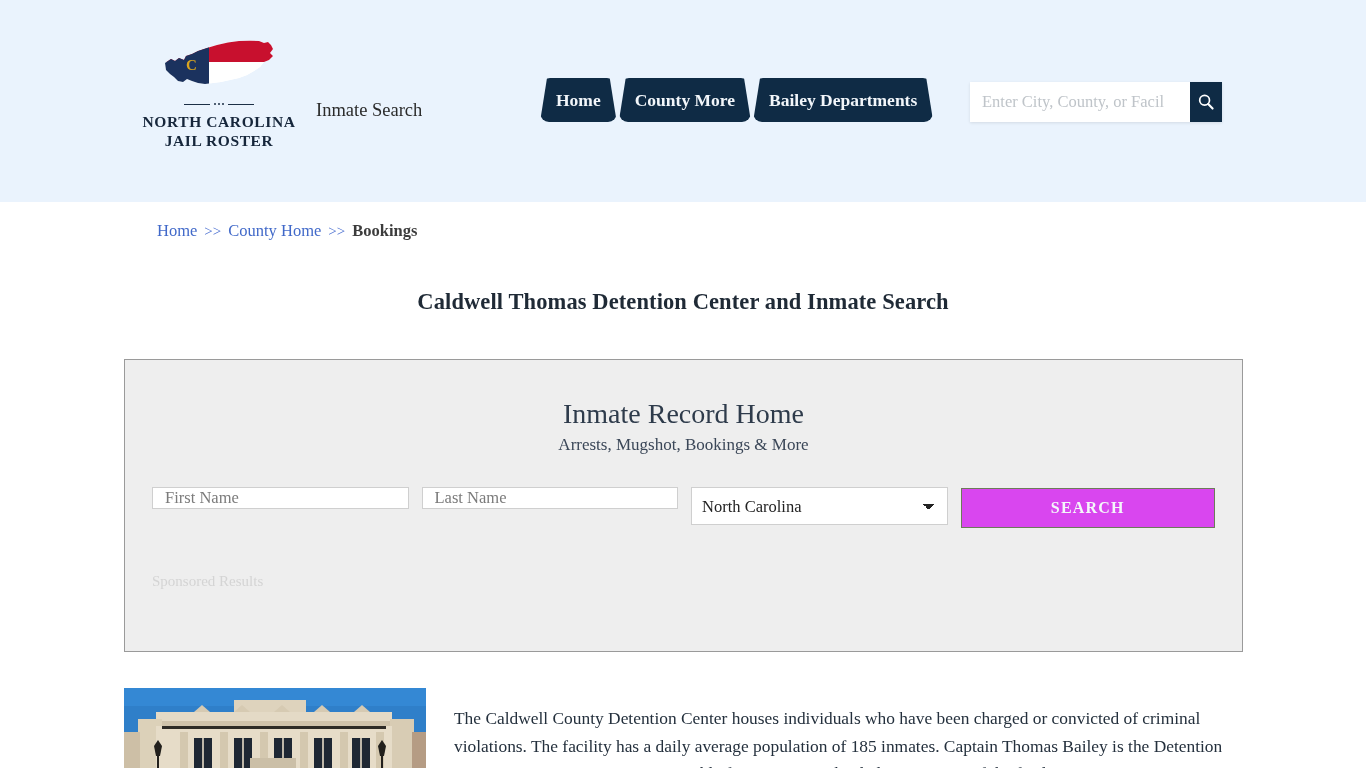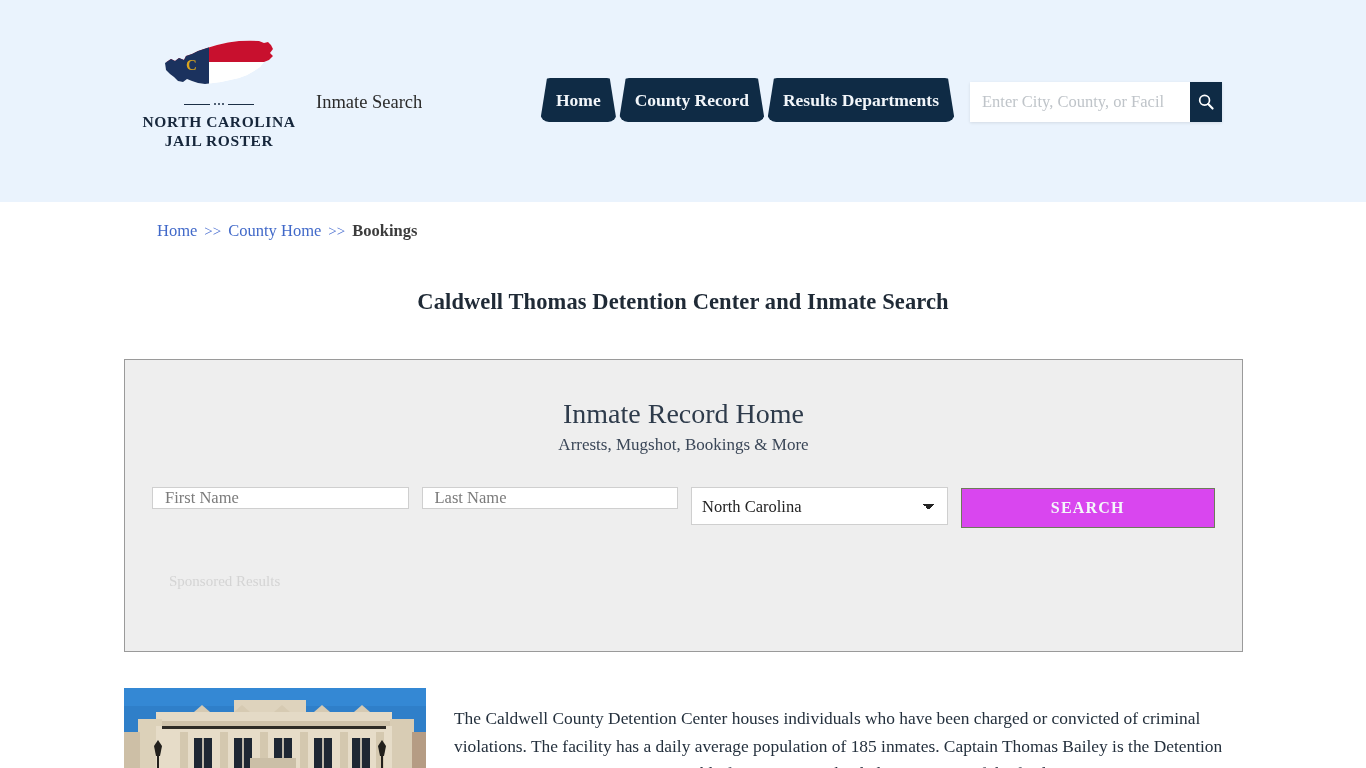--- a/index.html
+++ b/index.html
@@ -61,21 +61,21 @@
     font-family: "Liberation Serif", serif;
     font-weight: bold;
     color: #16263b;
     font-size: 15.5px;
     line-height: 19px;
     letter-spacing: 0.6px;
   }
   .tagline {
     position: absolute;
     left: 316px;
-    top: 92px;
+    top: 100px;
     font-size: 18.5px;
     color: #2b2b2b;
     font-family: "Liberation Serif", serif;
   }
 
   
   .main-nav {
     position: absolute;
     left: 540px;
     top: 74px;
@@ -249,21 +249,21 @@
     color: #f4f7fa;
     font-family: "Liberation Serif", serif;
     font-weight: bold;
     font-size: 16px;
     letter-spacing: 1.2px;
     cursor: pointer;
     margin-top: 1px;
   }
   .sponsored {
     margin-top: 45px;
-    padding-left: 44px;
+    padding-left: 27px;
     font-family: "Liberation Serif", serif;
     font-size: 15px;
     color: #d4d4d4;
   }
 
   
   .content {
     position: absolute;
     left: 124px;
     top: 688px;
@@ -321,22 +321,22 @@
         <span class="dline"></span>
       </div>
       <div class="brand-name">NORTH CAROLINA</div>
       <div class="brand-name">JAIL ROSTER</div>
     </div>
 
     <div class="tagline">Inmate Search</div>
 
     <nav class="main-nav">
       <div class="nav-item">Home</div>
-      <div class="nav-item">County Record</div>
-      <div class="nav-item">Results Departments</div>
+      <div class="nav-item">County More</div>
+      <div class="nav-item">Bailey Departments</div>
     </nav>
 
     <div class="header-search">
       <input type="text" placeholder="Enter City, County, or Facil" style="">
       <button class="search-btn">
         <svg width="18" height="18" viewBox="0 0 18 18">
           <circle cx="7.6" cy="7.2" r="4.9" fill="none" stroke="#ffffff" stroke-width="1.7"></circle>
           <line x1="11.2" y1="11.0" x2="15.6" y2="15.6" stroke="#ffffff" stroke-width="2.1" stroke-linecap="round"></line>
         </svg>
       </button>

